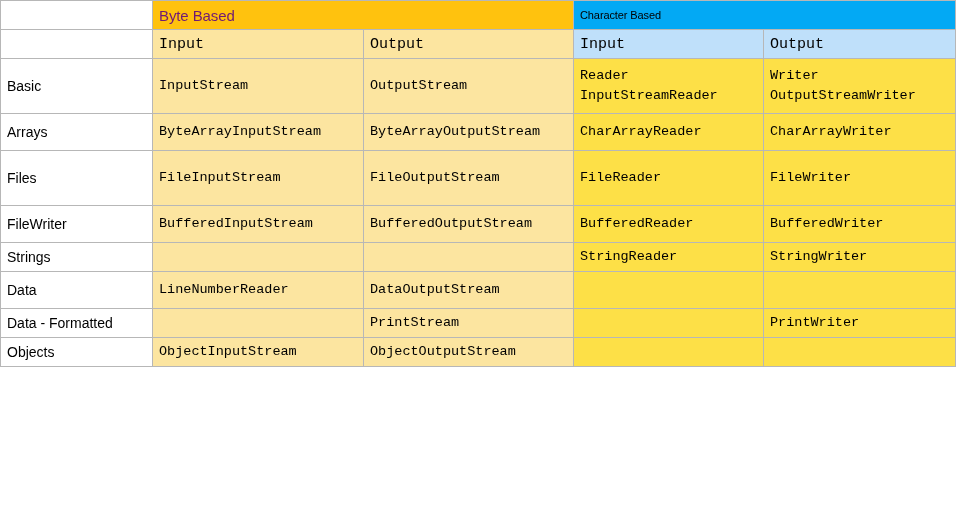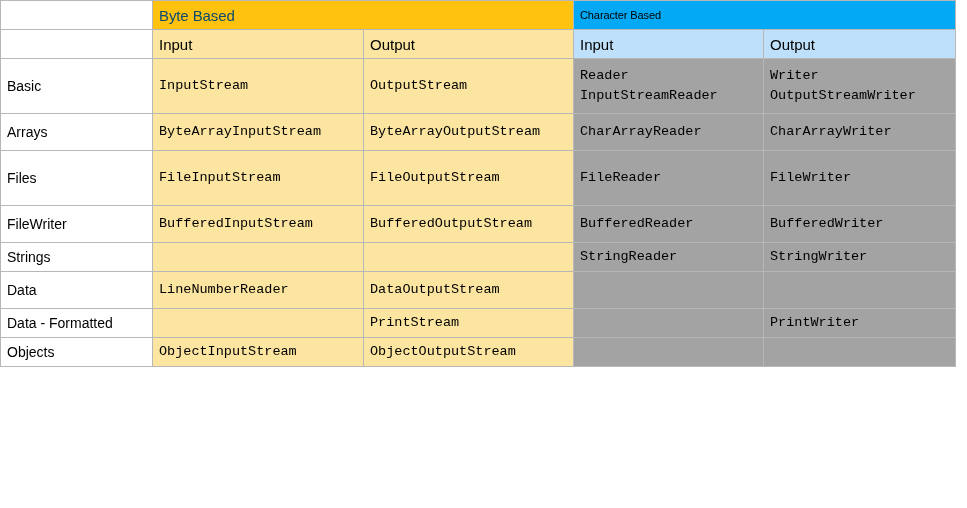--- a/index.html
+++ b/index.html
@@ -34,21 +34,21 @@
   col.c-cout   { width: 192px; }
 
   
   .grp-blank {
     background: #ffffff;
     border-top: 1px solid #ffffff;
     border-left: 1px solid #ffffff;
   }
   .grp-byte {
     background: #ffc20e;
-    color: #0c4a6e;
+    color: #701a75;
     font-weight: bold;
     font-size: 15px;
     letter-spacing: -0.1px;
   }
   .grp-char {
     background: #03a9f4;
     color: #000000;
     font-weight: bold;
     font-size: 11px;
     letter-spacing: -0.1px;
@@ -81,29 +81,29 @@
   }
   .cell-byte {
     background: #fce5a0;
     font-family: "Liberation Mono", "DejaVu Sans Mono", monospace;
     font-size: 13.5px;
     color: #000000;
     line-height: 1.45;
     white-space: pre-line;
   }
   .cell-char {
-    background: #a3a3a3;
+    background: #fde047;
     font-family: "Liberation Mono", "DejaVu Sans Mono", monospace;
     font-size: 13.5px;
     color: #000000;
     line-height: 1.45;
     white-space: pre-line;
   }
   .h-head   { height: 28px; }
-  .h-sub    { height: 28px; }
+  .h-sub    { height: 28px; font-family: Liberation Mono, monospace; }
   .h-tall   { height: 54px; }
   .h-xtall  { height: 54px; margin-top: 23px; }
   .h-norm   { height: 36px; }
   .h-short  { height: 28px; }
 </style>
 </head>
 <body>
 
 <table id="io-table">
   <colgroup>

